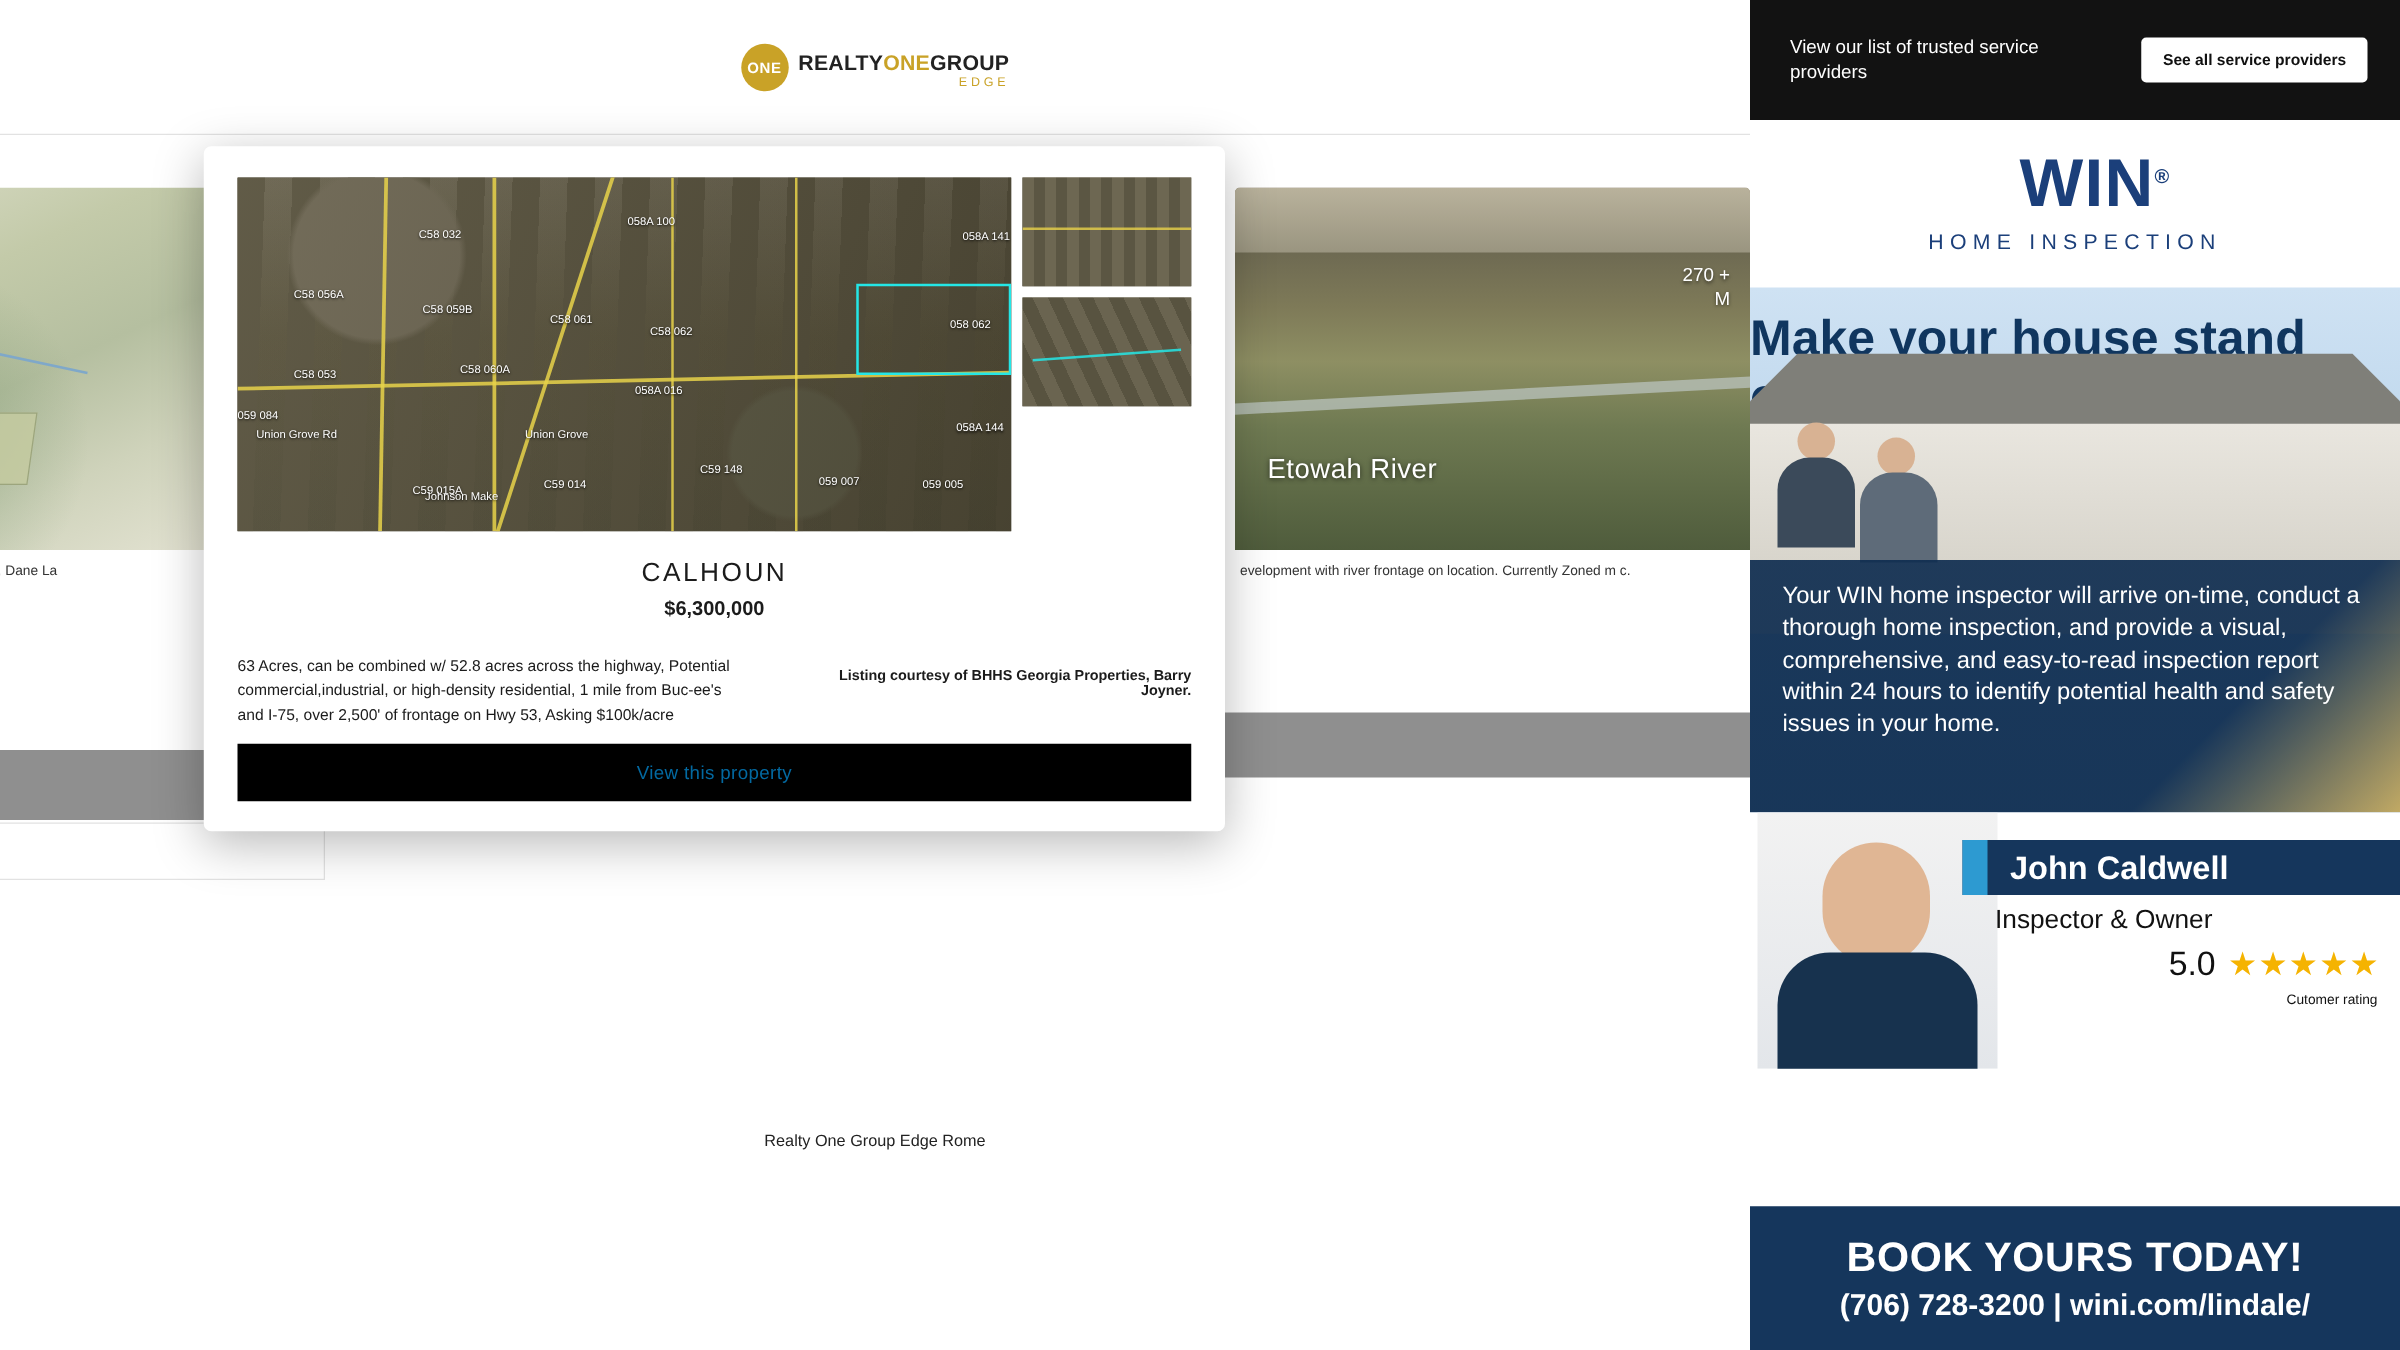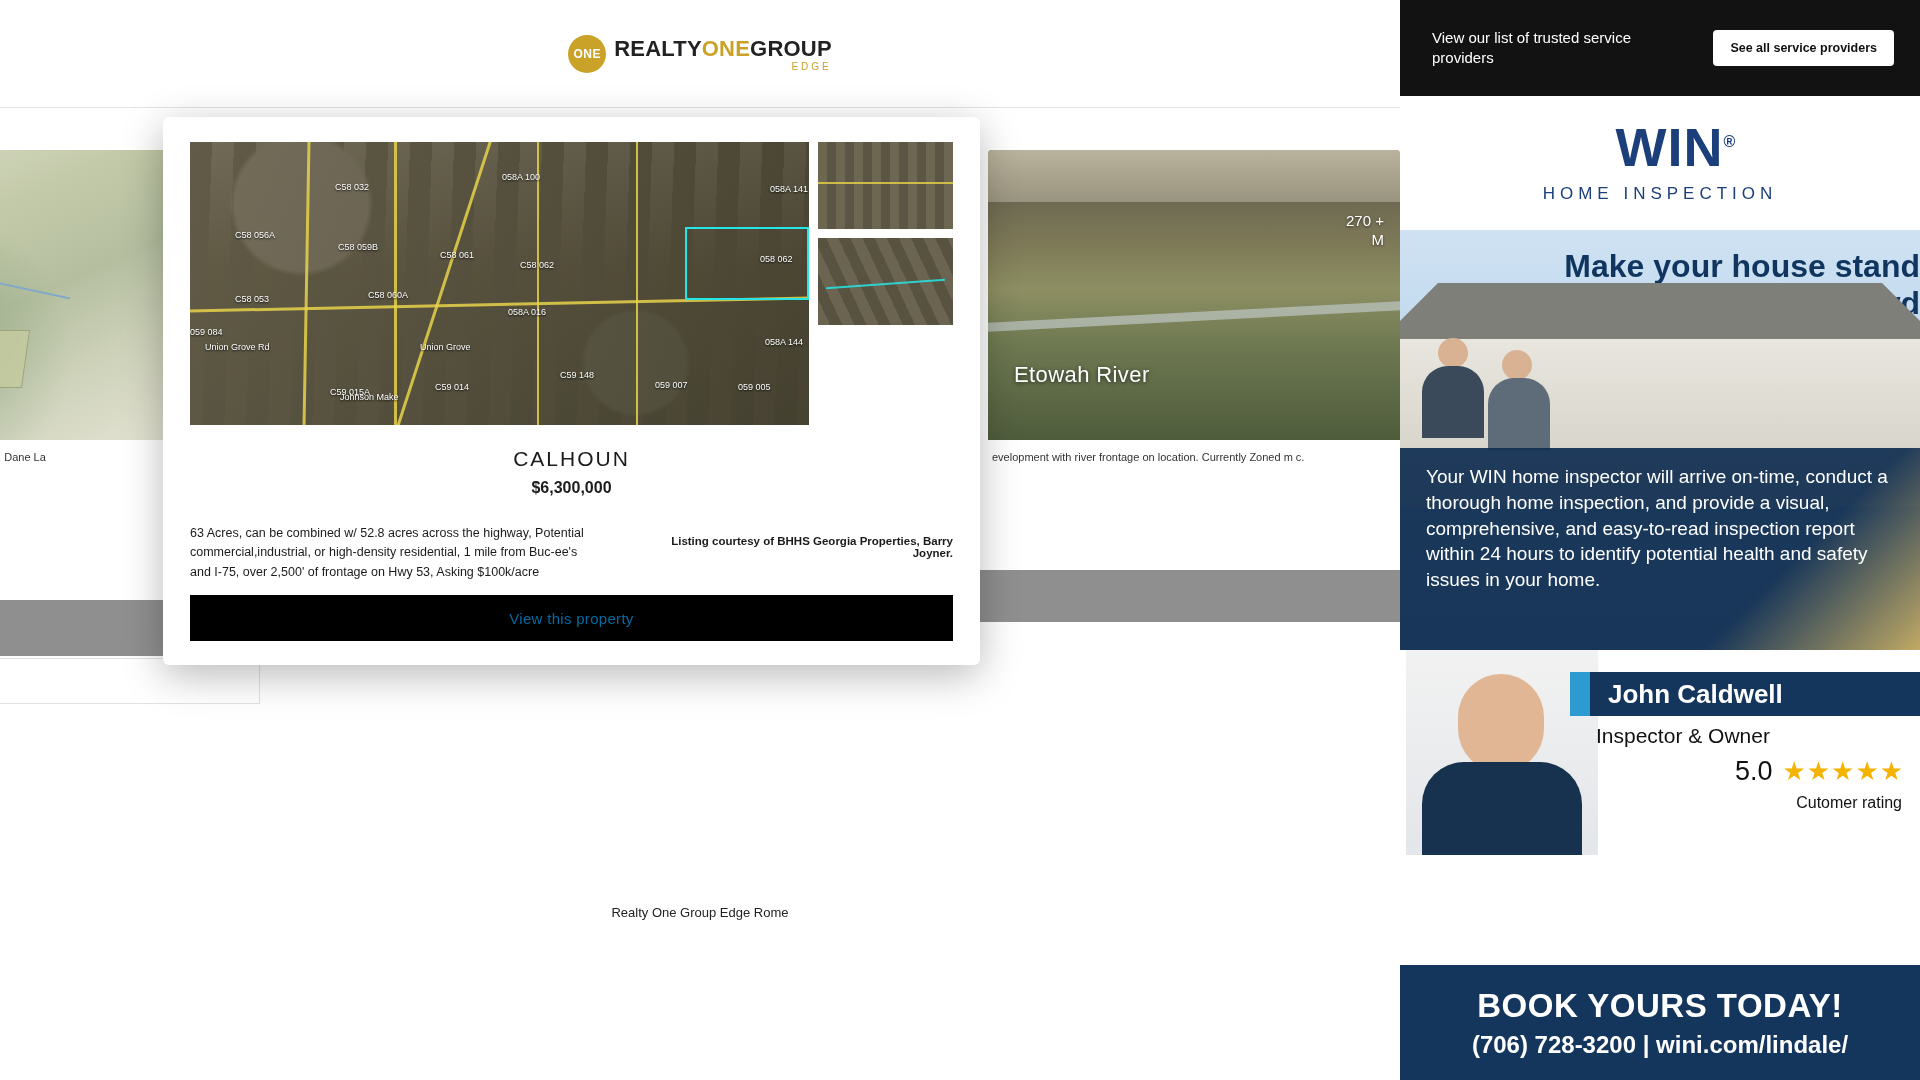--- a/index.html
+++ b/index.html
@@ -26,21 +26,21 @@
   }
   .logo-wrap { display: flex; align-items: flex-end; gap: 8px; }
   .logo-circle {
     width: 38px; height: 38px; border-radius: 50%;
     background: #c9a227;
     color: #ffffff; font-size: 12px; font-weight: bold;
     display: flex; align-items: center; justify-content: center;
     letter-spacing: .5px;
   }
   .logo-text { line-height: 1.05; }
-  .logo-line1 { font-size: 22px; font-weight: bold; letter-spacing: .2px; }
+  .logo-line1 { font-size: 17px; font-weight: bold; letter-spacing: .2px; }
   .logo-line1 .gold { color: #c9a227; }
   .logo-line1 .dark { color: #222; }
   .logo-line2 {
     font-size: 10px; color: #c9a227; letter-spacing: 3px;
     text-align: right; margin-top: 2px;
   }
 
   
   .listings {
     position: absolute; top: 150px; left: 0; width: 1400px; height: 560px;
@@ -267,22 +267,22 @@
     height: 40%;
     background: linear-gradient(180deg,#e9e6df,#cfccc2);
   }
   .ad-hero .roof {
     position: absolute; left: -10%; right: -10%; bottom: 66%;
     height: 0; border-left: 90px solid transparent;
     border-right: 90px solid transparent; border-bottom: 90px solid #7f7f79;
   }
   .ad-hero h2 {
     position: absolute; top: 18px; left: 0; right: 0;
-    margin: 0; text-align: right;
-    font-size: 32px; line-height: 1.15; color: #10365f; font-weight: bold;
+    margin: 0; text-align: left;
+    font-size: 40px; line-height: 1.15; color: #10365f; font-weight: bold;
   }
   .ad-hero .blue-panel {
     position: absolute; left: 0; right: 0; bottom: 0; height: 48%;
     background: linear-gradient(135deg, rgba(15,45,80,.92) 70%, rgba(200,170,90,.9) 100%);
   }
   .ad-hero .blue-panel p {
     margin: 0; padding: 16px 24px 0 26px;
     color: #ffffff; font-size: 19px; line-height: 1.35;
   }
   .ad-hero .couple {
@@ -325,21 +325,21 @@
     font-size: 21px; color: #111;
   }
   .rating-row {
     position: absolute; right: 16px; top: 106px;
     display: flex; align-items: center; gap: 10px;
   }
   .rating-num { font-size: 27px; color: #111; }
   .stars { color: #f5b301; font-size: 26px; letter-spacing: 1px; }
   .rating-cap {
     position: absolute; right: 18px; top: 144px;
-    font-size: 16px; color: #111;
+    font-size: 11px; color: #111;
   }
   .ad-book {
     position: absolute; left: 0; right: 0; bottom: 0; height: 115px;
     background: #15365c; color: #ffffff;
     display: flex; flex-direction: column; align-items: center; justify-content: center;
     gap: 6px;
   }
   .ad-book .l1 { font-size: 33px; font-weight: bold; letter-spacing: .5px; }
   .ad-book .l2 { font-size: 24px; font-weight: bold; }
 </style>

